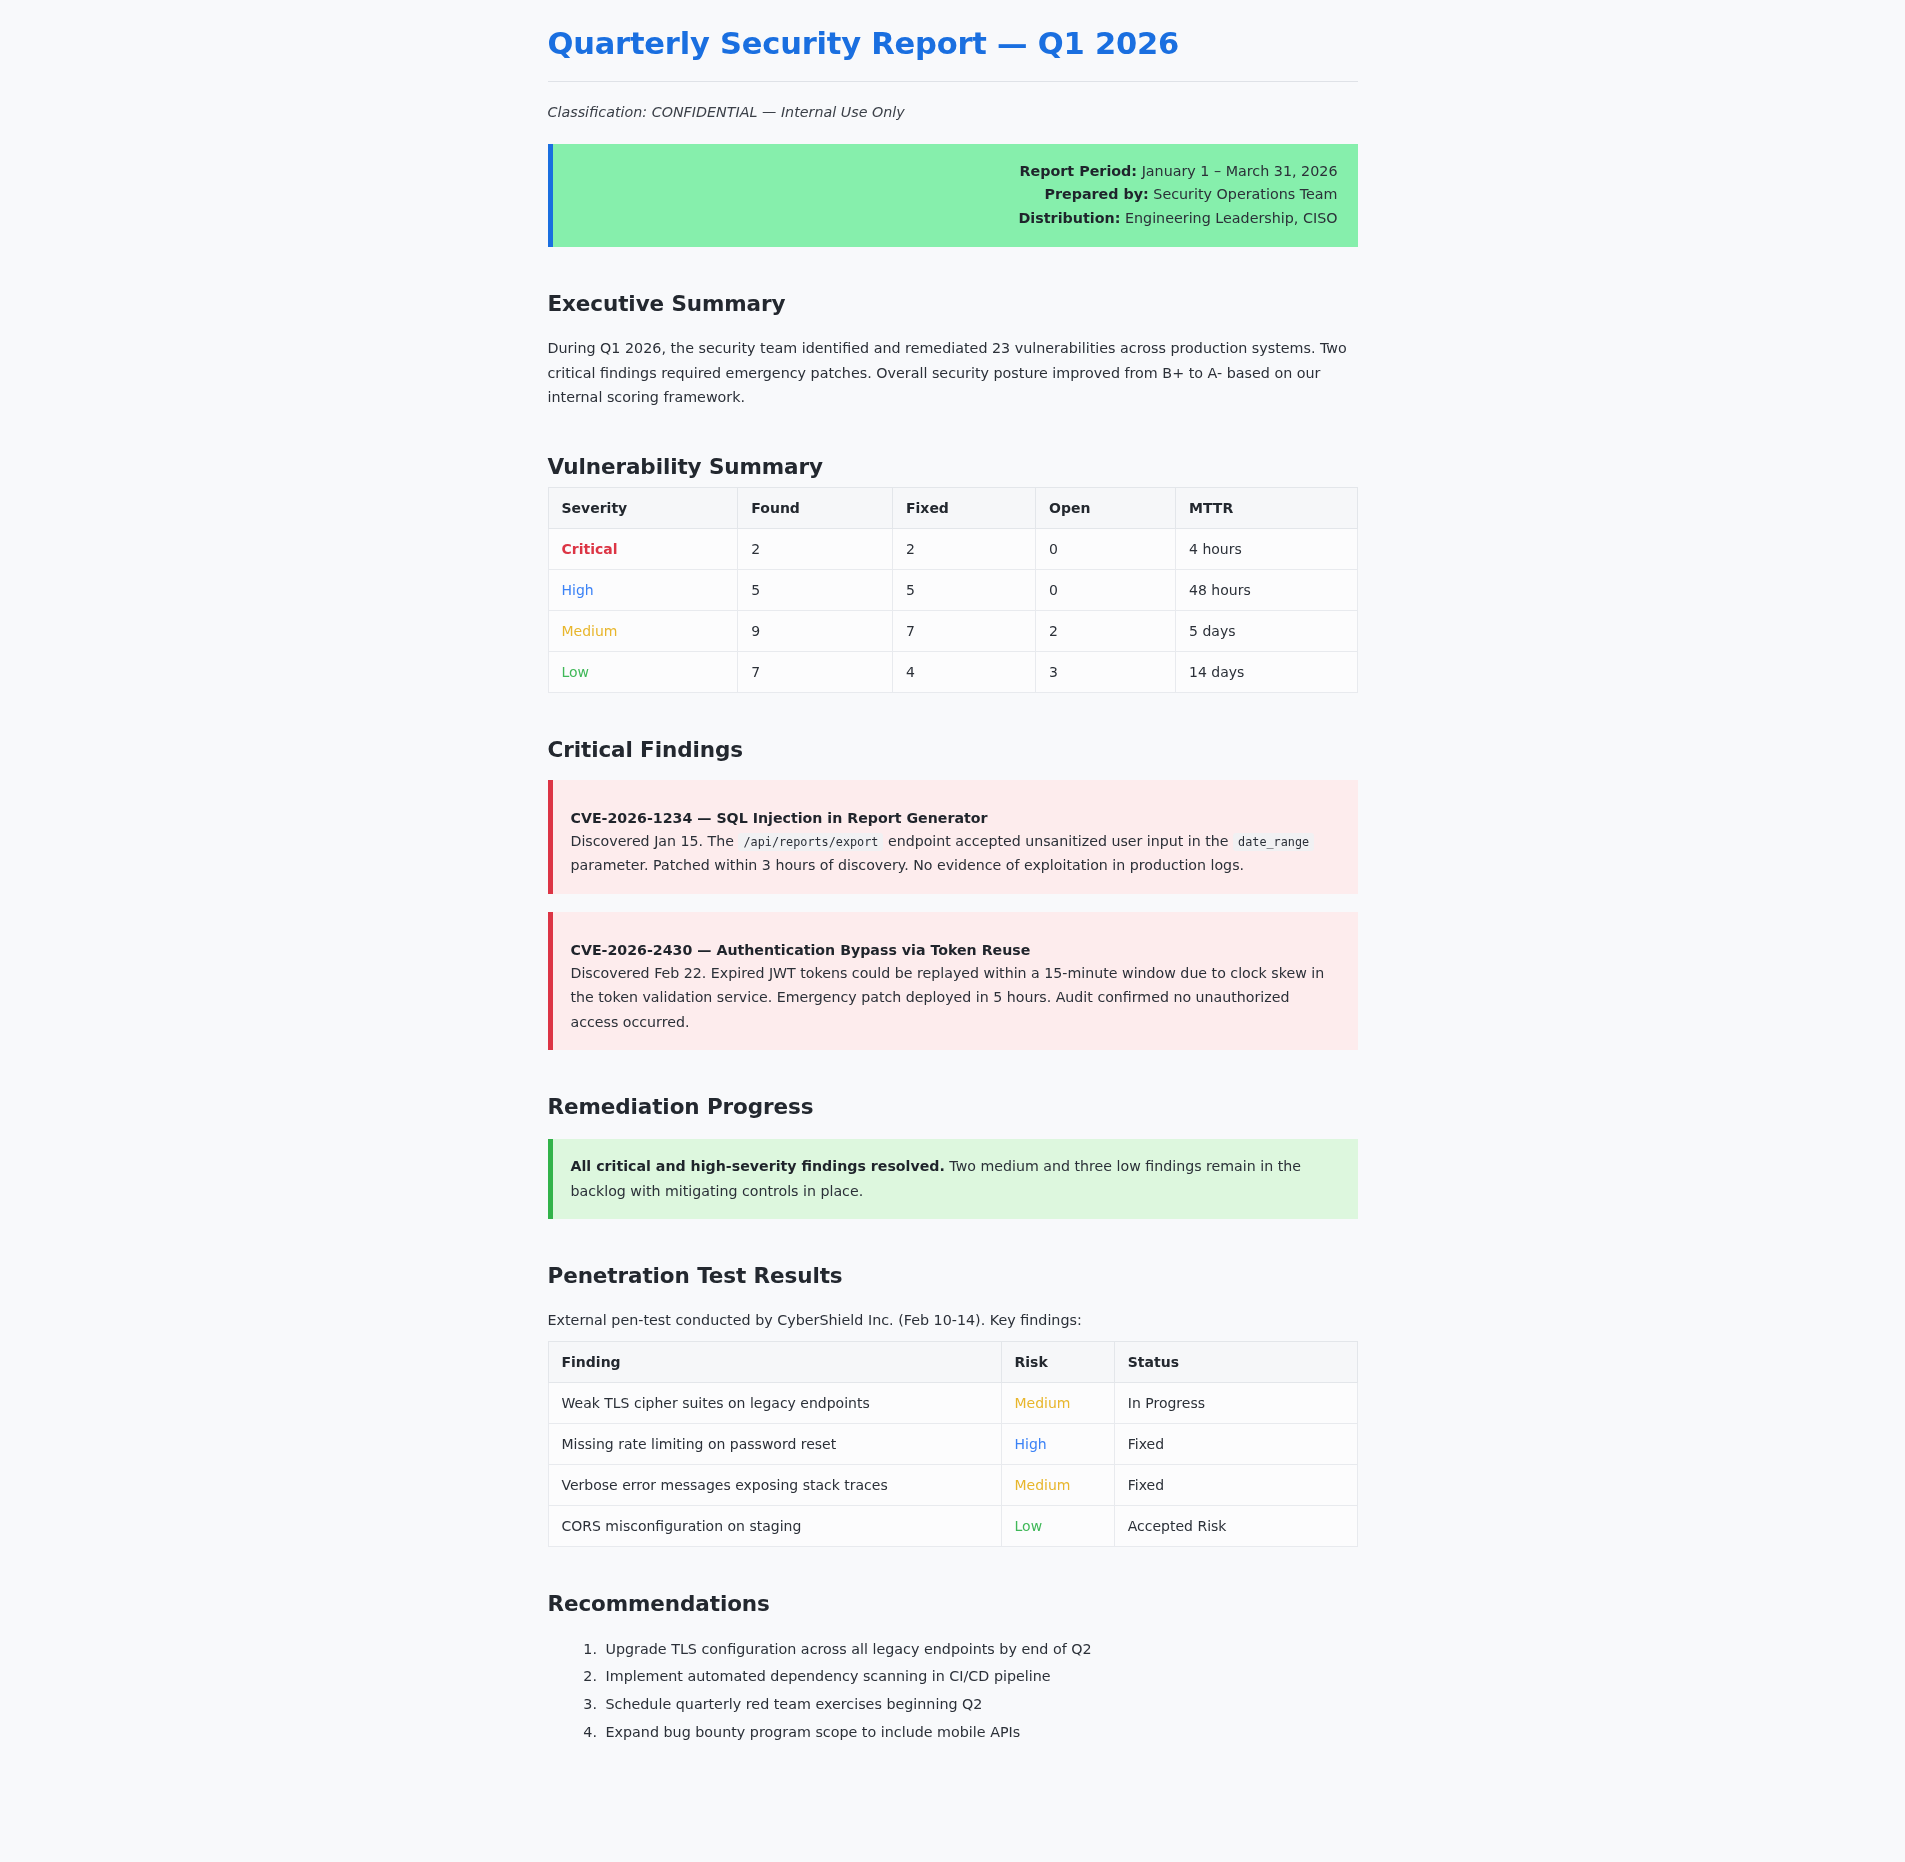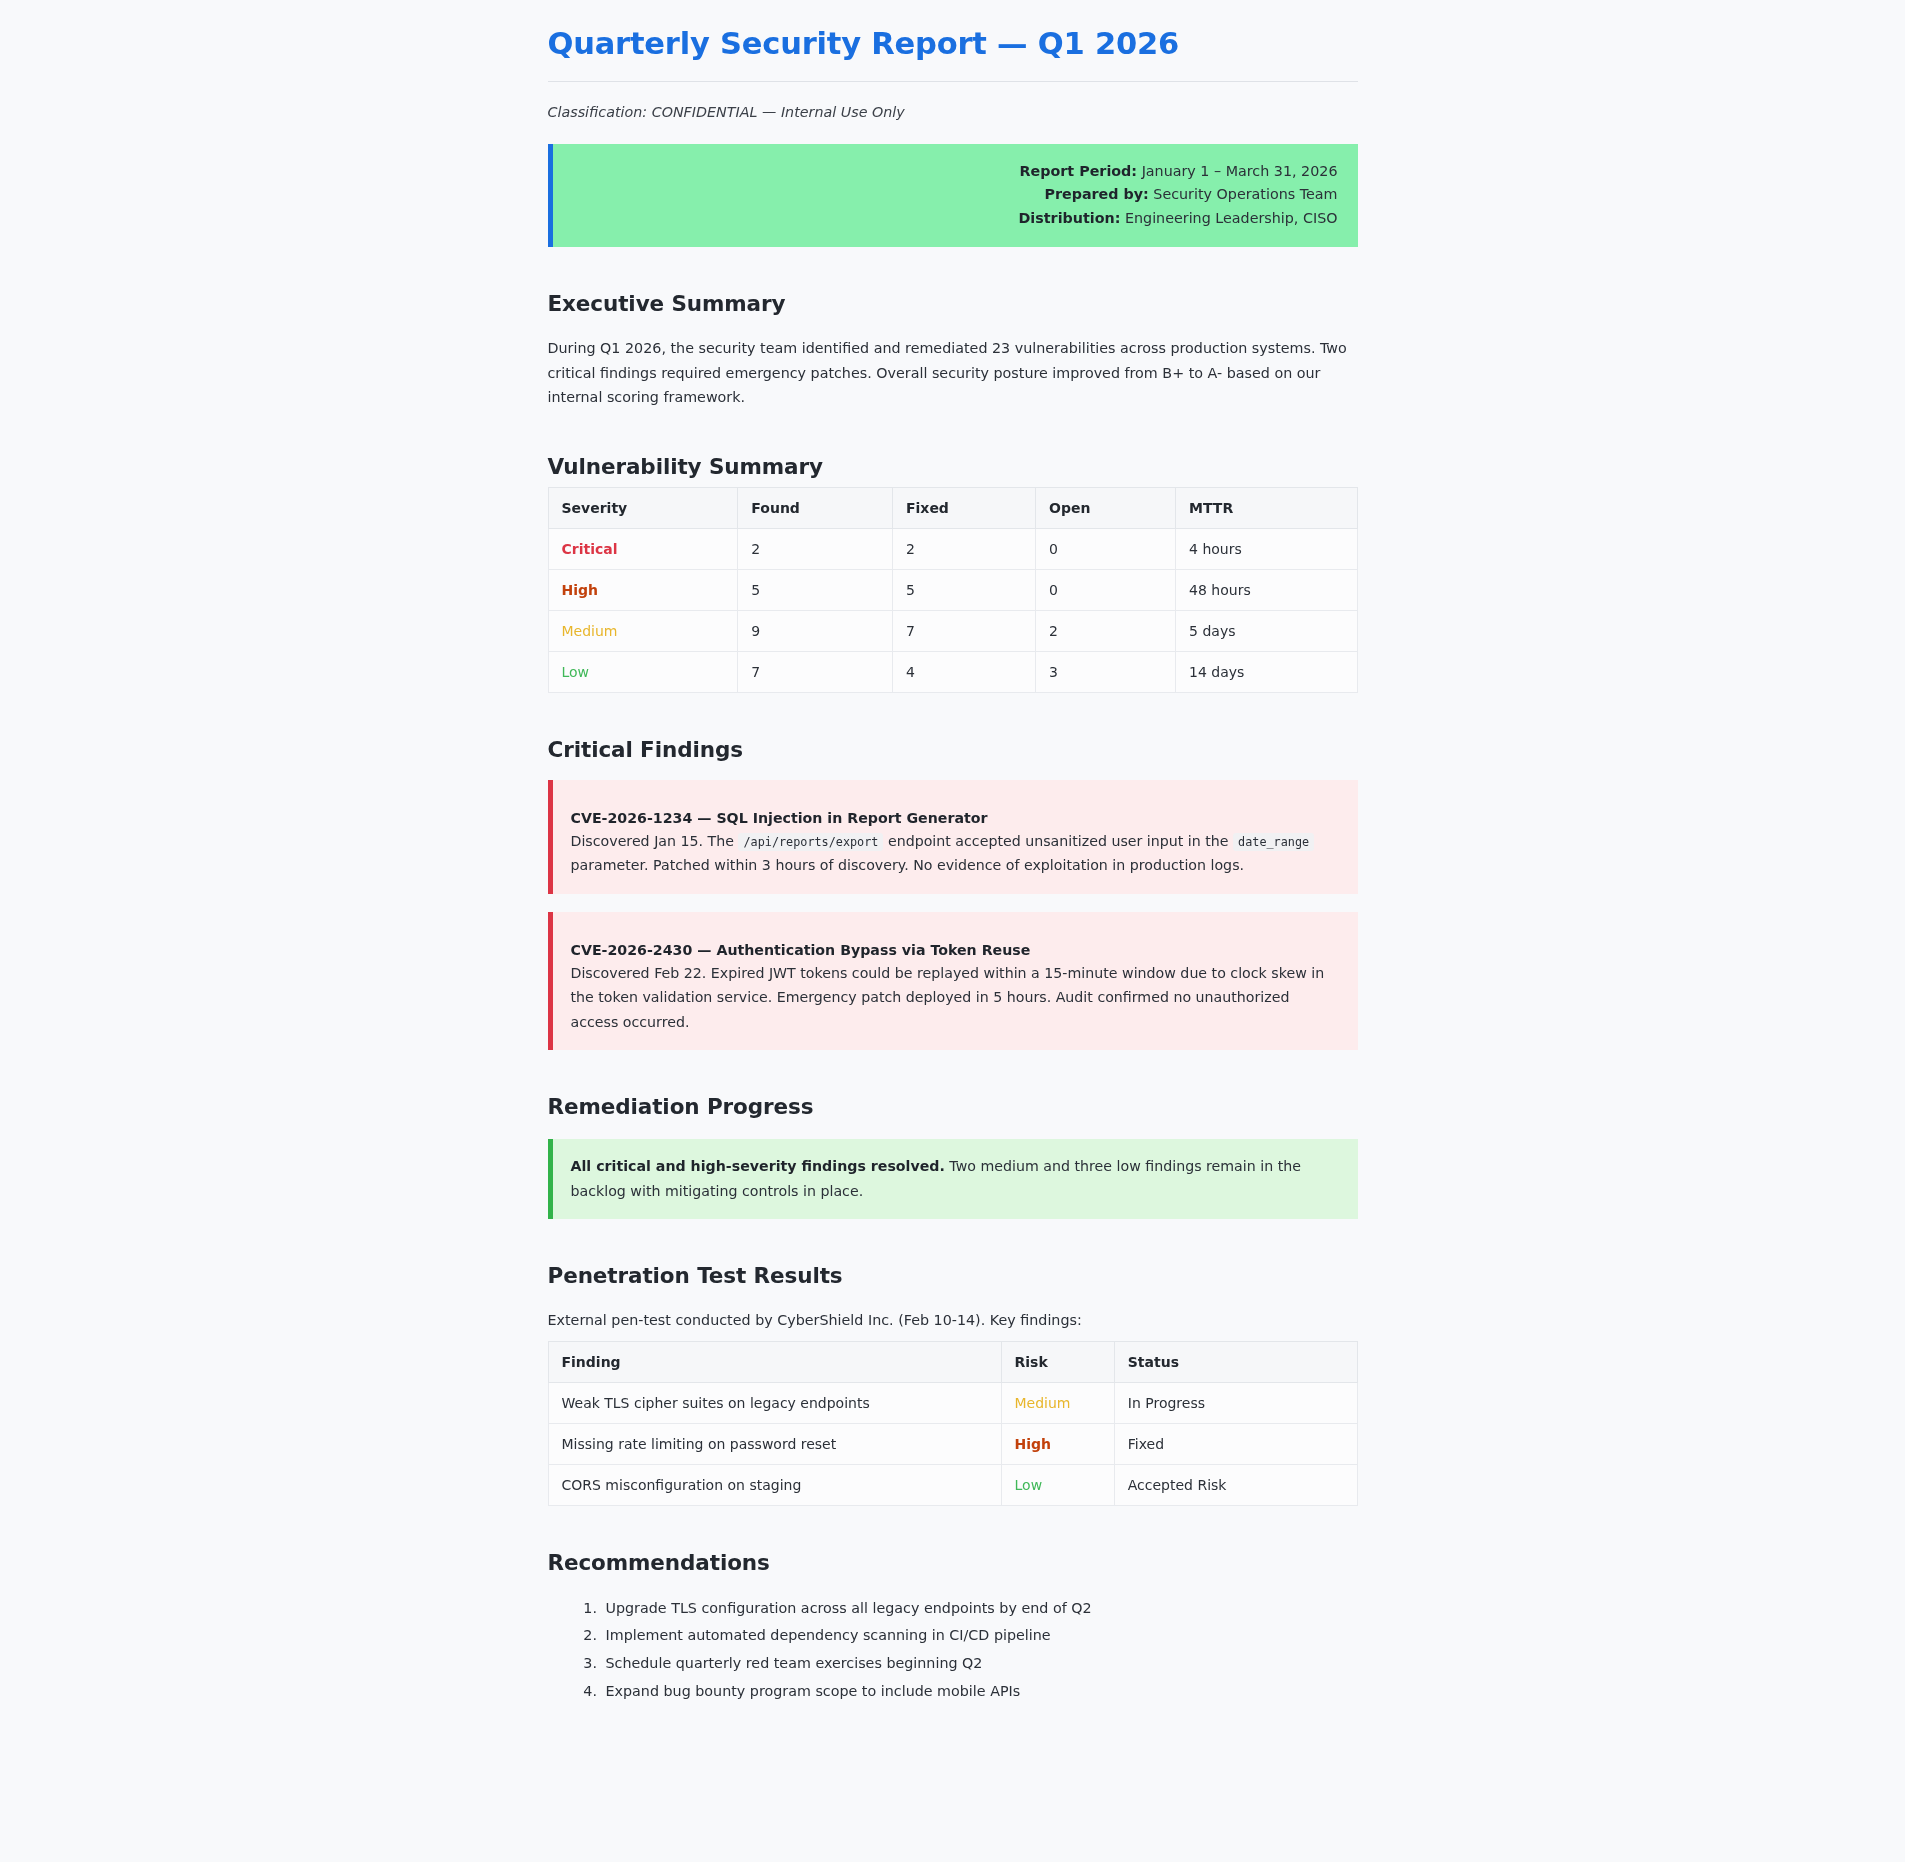--- a/index.html
+++ b/index.html
@@ -89,21 +89,21 @@
     padding: 12px 13px;
   }
   table.tbl td {
     border: 1px solid #e8eaee;
     padding: 12px 13px;
     color: #2b3038;
     font-size: 14px;
     background: #fcfcfd;
   }
   .sev-critical { color: #dc3545; font-weight: bold; }
-  .sev-high { color: #c2410c; font-weight: bold; }
+  .sev-high { color: #3b82f6; font-weight: normal; }
   .sev-medium { color: #e8b62c; }
   .sev-low { color: #40b859; }
   .finding {
     margin-top: 18px;
     background: #fdeced;
     border-left: 5px solid #dc3545;
     padding: 30px 20px 16px 18px;
     box-sizing: border-box;
   }
   .finding .ftitle {
@@ -248,20 +248,25 @@
           <td>Weak TLS cipher suites on legacy endpoints</td>
           <td><span class="sev-medium">Medium</span></td>
           <td>In Progress</td>
         </tr>
         <tr>
           <td>Missing rate limiting on password reset</td>
           <td><span class="sev-high">High</span></td>
           <td>Fixed</td>
         </tr>
         <tr>
+          <td>Verbose error messages exposing stack traces</td>
+          <td><span class="sev-medium">Medium</span></td>
+          <td>Fixed</td>
+        </tr>
+        <tr>
           <td>CORS misconfiguration on staging</td>
           <td><span class="sev-low">Low</span></td>
           <td>Accepted Risk</td>
         </tr>
       </tbody>
     </table>
 
     <h2 class="section">Recommendations</h2>
     <ol class="recs">
       <li>Upgrade TLS configuration across all legacy endpoints by end of Q2</li>

